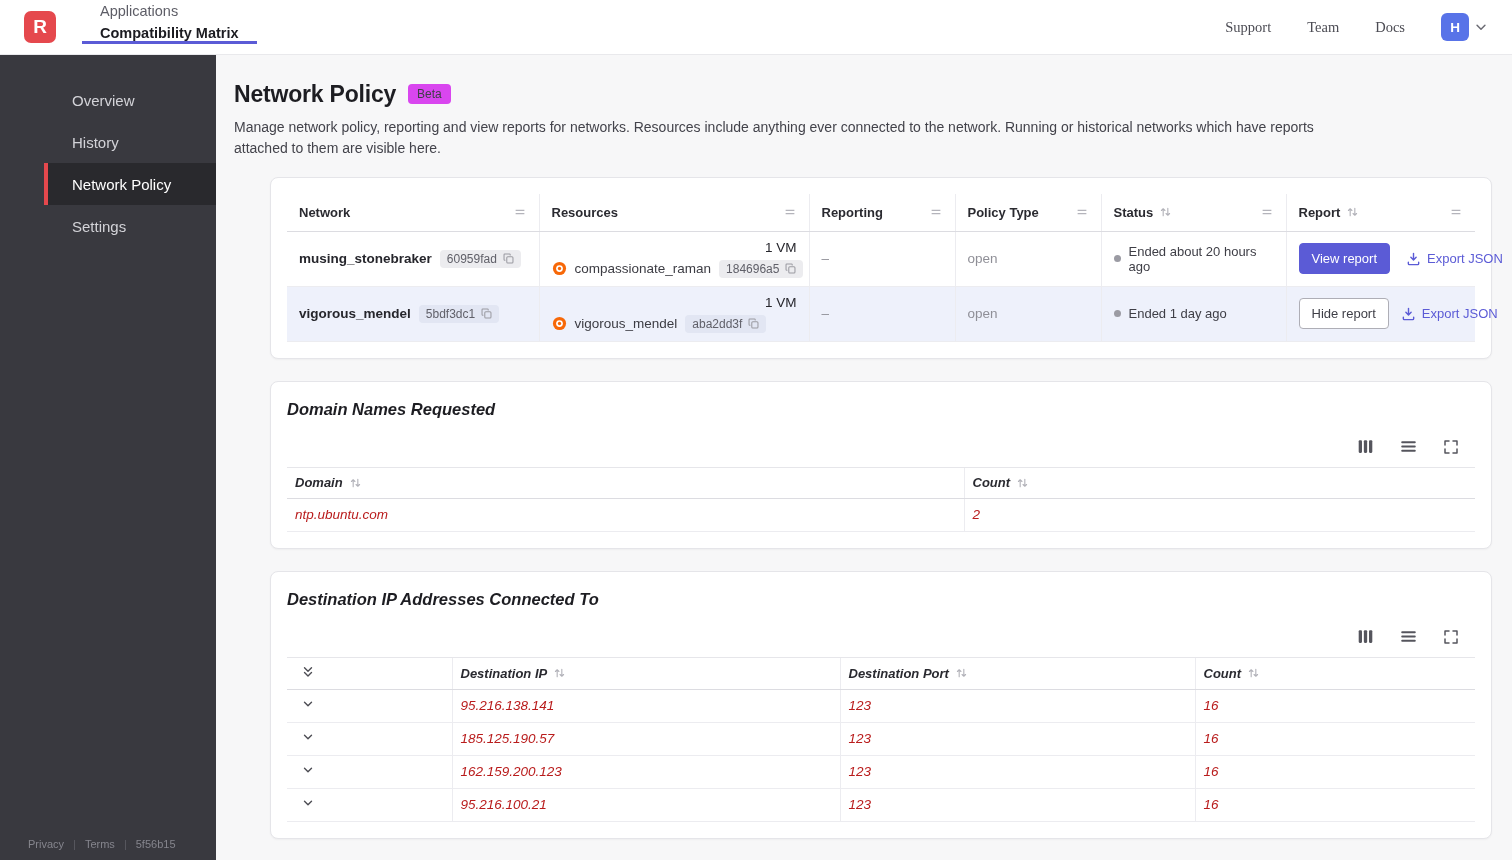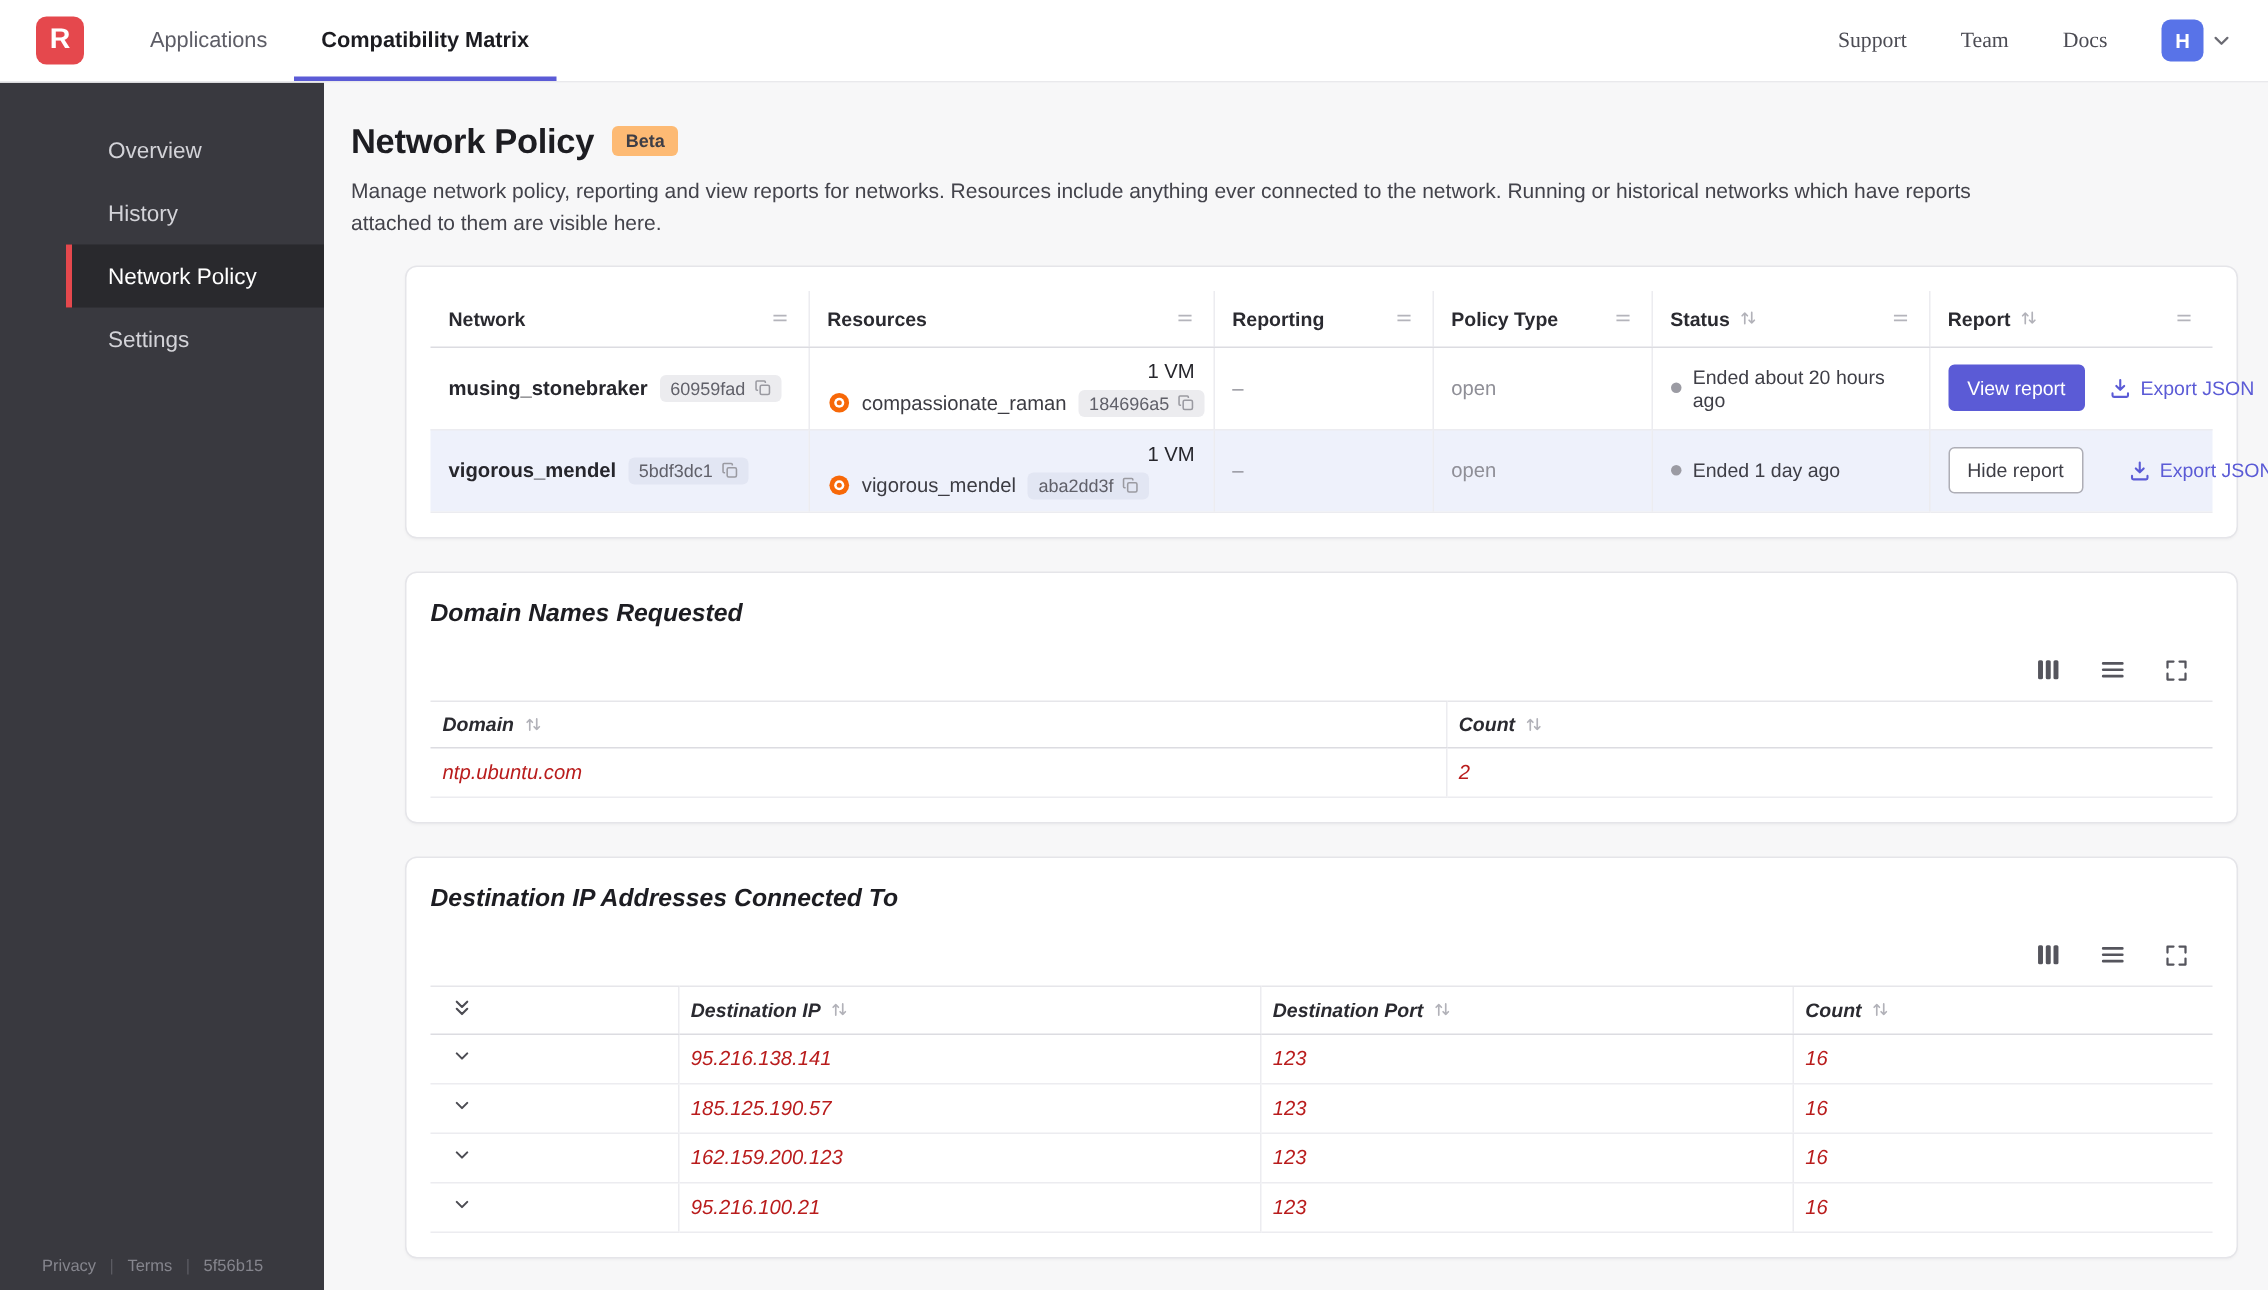--- a/index.html
+++ b/index.html
@@ -8,21 +8,21 @@
     font-family: "Liberation Sans", sans-serif;
     background:#f7f7f8; color:#202024;
     overflow:hidden; position:relative;
   }
   
   .navbar { height:55px; background:#fff; border-bottom:1px solid #e9e9ec;
     display:flex; align-items:stretch; padding:0 24px; position:relative; z-index:3; }
   .logo { width:32px; height:32px; background:#e5484d; border-radius:7px; color:#fff;
     font-weight:700; font-size:19px; display:flex; align-items:center; justify-content:center;
     align-self:center; cursor:pointer; }
-  .nav-tabs { display:flex; margin-left:26px; }
+  .nav-tabs { display:flex; margin-left:26px;flex-direction:column; }
   .nav-item { display:flex; align-items:center; padding:0 18px; font-size:14.5px; color:#5d5d66;
     border-bottom:3px solid transparent; border-top:3px solid transparent; cursor:pointer; }
   .nav-item.active { color:#1c1c21; font-weight:700; border-bottom-color:#5b5bd6; }
   .nav-right { margin-left:auto; display:flex; align-items:center; gap:36px; }
   .nav-link { font-size:14.5px; color:#4c4c54; cursor:pointer;font-family:Liberation Serif, serif; }
   .user-menu { display:flex; align-items:center; gap:5px; cursor:pointer; }
   .avatar { width:28px; height:28px; border-radius:6px; background:#5873e8; color:#fff;
     font-size:13.5px; font-weight:700; display:flex; align-items:center; justify-content:center; }
   .chev { display:flex; }
   
@@ -31,21 +31,21 @@
     font-size:15px; cursor:pointer; }
   .side-item.active { background:#29292d; color:#fff; border-left:4px solid #e5484d; padding-left:24px; }
   .side-footer { position:absolute; bottom:10px; left:28px; font-size:11px; color:#85858d;
     display:flex; gap:9px; align-items:center; }
   .side-footer .sep { color:#5b5b62; }
   .side-footer .flink { cursor:pointer; }
   
   .main { position:absolute; left:216px; top:55px; right:0; bottom:0; padding:24px 20px 0 18px; overflow:hidden; }
   .page-title-row { display:flex; align-items:center; gap:12px; }
   .page-title { font-size:23px; font-weight:700; color:#1d1d22; line-height:30px; letter-spacing:-0.2px; }
-  .beta-badge { background:#fdba74; color:#3e3e46; font-size:12px; font-weight:700;
+  .beta-badge { background:#d946ef; color:#3e3e46; font-size:12px; font-weight:400;
     padding:3px 9px; border-radius:4px; }
   .page-desc { margin-top:8px; font-size:14px; color:#43434b; line-height:21px; max-width:1105px; }
   .card { background:#fff; border:1px solid #e5e5e9; border-radius:8px; box-shadow:0 1px 2px rgba(28,28,33,.04);margin-left:36px; }
   .card.networks { margin-top:18px; padding:16px; }
   .card.pad { margin-top:22px; padding:18px 16px 16px;font-style:italic; }
   .card-title { font-size:16.5px; font-weight:700; color:#1d1d22; }
   
   table.nw { width:100%; border-collapse:collapse; table-layout:fixed; }
   .nw th { border-bottom:1px solid #dcdce1; padding:9px 12px; font-size:13px; text-align:left; height:37px; cursor:pointer; }
   .nw td { border-bottom:1px solid #ececf0; padding:8px 12px; font-size:13.5px; height:54px; vertical-align:middle; }
@@ -321,21 +321,21 @@
           </td>
           <td><span class="muted">–</span></td>
           <td><span class="muted">open</span></td>
           <td>
             <div class="cell-flex">
               <span class="dot"></span>
               <span class="status-text">Ended 1 day ago</span>
             </div>
           </td>
           <td>
-            <div class="cell-flex" style="gap:30px;">
+            <div class="cell-flex" style="gap:12px;">
               <button class="btn secondary">Hide report</button>
               <span class="export">
                 <span style="display:flex;">
                     <svg width="15" height="15" viewBox="0 0 16 16" fill="none" stroke="#5b5bd6" stroke-width="1.5" stroke-linecap="round" stroke-linejoin="round">
                       <path d="M8 2.5v7m0 0L5.2 6.7M8 9.5l2.8-2.8"></path>
                       <path d="M2.5 12v1.5a1 1 0 0 0 1 1h9a1 1 0 0 0 1-1V12"></path>
                     </svg>
                   </span>
                 <span>Export JSON</span>
               </span>

